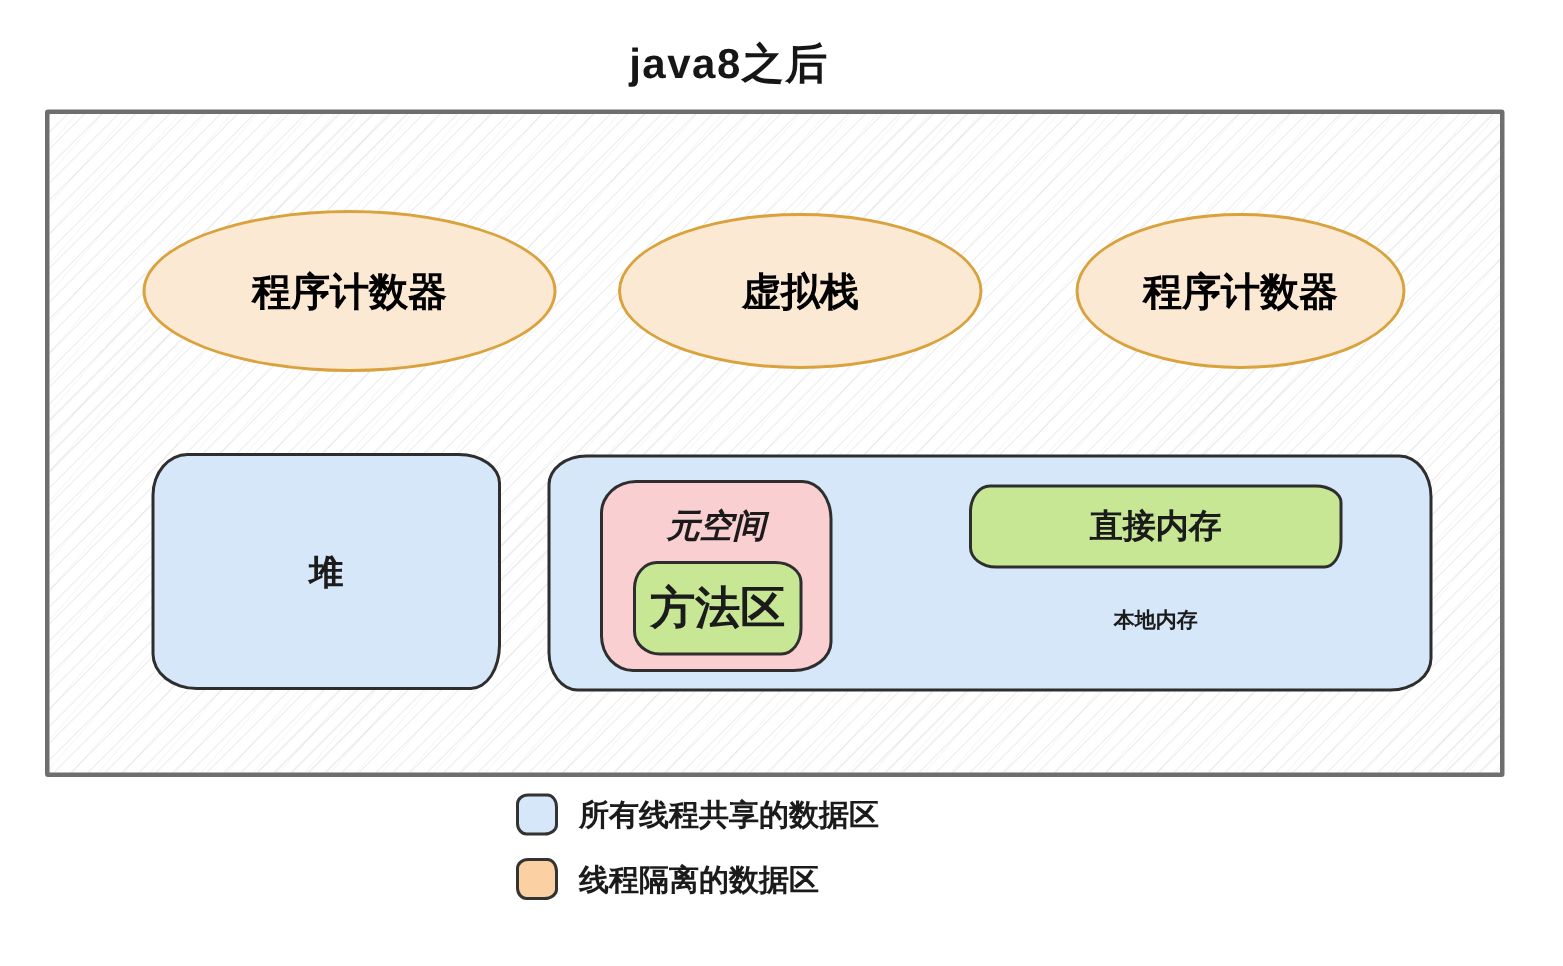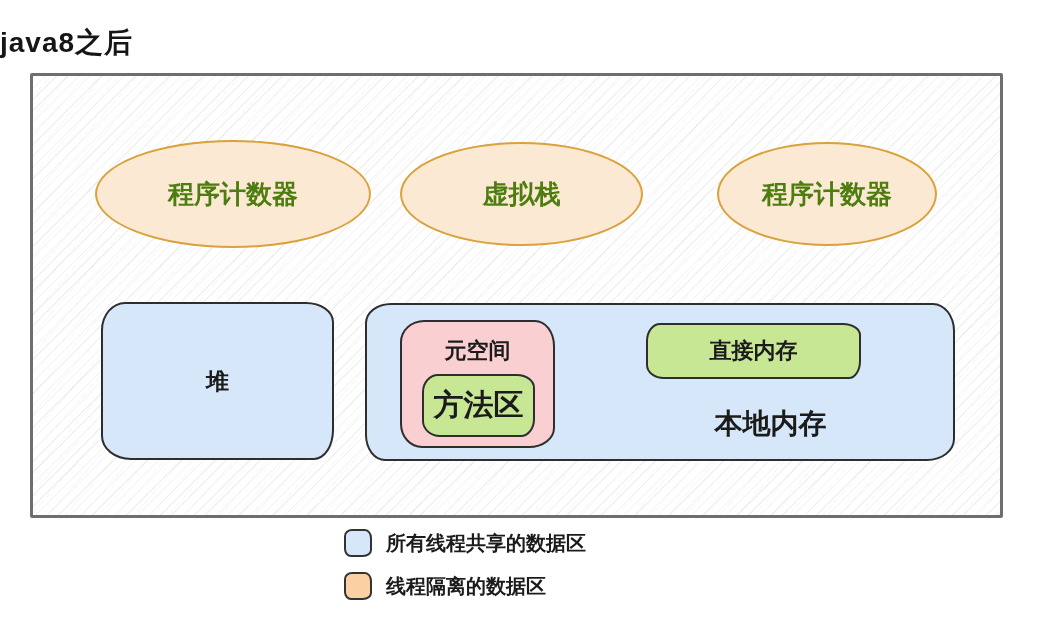--- a/index.html
+++ b/index.html
@@ -10,21 +10,21 @@
     width: 1042px;
     height: 644px;
     background: #ffffff;
     overflow: hidden;
   }
 
   .title {
     position: absolute;
     left: 0; top: 24px;
     width: 972px;
-    text-align: left;
+    text-align: center;
     font-size: 28px;
     font-weight: 600;
     letter-spacing: 1px;
     color: #161616;
   }
 
   
   .outer {
     position: absolute;
     left: 30px; top: 73px;
@@ -40,24 +40,24 @@
   .ellipse {
     position: absolute;
     display: flex;
     align-items: center;
     justify-content: center;
     background: #fce9d4;
     border: 2.5px solid #d9a23c;
     border-radius: 50%;
     font-size: 26px;
     font-weight: 600;
-    color: #4d7c0f;
+    color: #000000;
   }
   .e1 { left: 62px;  top: 64px;  width: 272px; height: 104px; }
-  .e2 { left: 367px; top: 66px;  width: 239px; height: 100px; text-align: right; }
+  .e2 { left: 379px; top: 66px;  width: 239px; height: 100px; text-align: right; }
   .e3 { left: 684px; top: 66px;  width: 216px; height: 100px; }
 
   .box {
     position: absolute;
     box-sizing: border-box;
     border: 2.5px solid #2e2e2e;
   }
   .blue  { background: #d5e7f8; }
   .pink  { background: #f9cfd2; }
   .green { background: #c7e795; }
@@ -77,45 +77,45 @@
   }
 
   .metaspace {
     left: 33px; top: 15px;
     width: 155px; height: 128px;
     border-radius: 24px 20px 26px 22px / 22px 26px 20px 24px;
     text-align: center;
   }
   .metaspace-label {
     margin-top: 14px;
-    font-size: 22px; font-weight: 600;
+    font-size: 22px; font-weight: 600; font-style: italic;
   }
 
   .method {
     left: 20px; top: 52px;
     width: 113px; height: 63px;
     border-radius: 16px 18px 14px 18px / 18px 14px 18px 16px;
     display: flex; align-items: center; justify-content: center;
     font-size: 30px; font-weight: 600;
   }
 
   .direct {
     left: 279px; top: 18px;
-    width: 215px; height: 56px;
+    width: 249px; height: 56px;
     border-radius: 14px 18px 12px 18px / 18px 12px 18px 14px;
     display: flex; align-items: center; justify-content: center;
     font-size: 22px; font-weight: 600;
   }
 
   .native-label {
     position: absolute;
     left: 279px; top: 100px;
     width: 249px;
     text-align: center;
-    font-size: 28px; font-weight: 600;
+    font-size: 14px; font-weight: 600;
   }
 
   .legend { position: absolute; left: 344px; top: 528px; }
   .legend-row {
     display: flex;
     align-items: center;
     height: 30px;
     margin-bottom: 13px;
   }
   .swatch {

